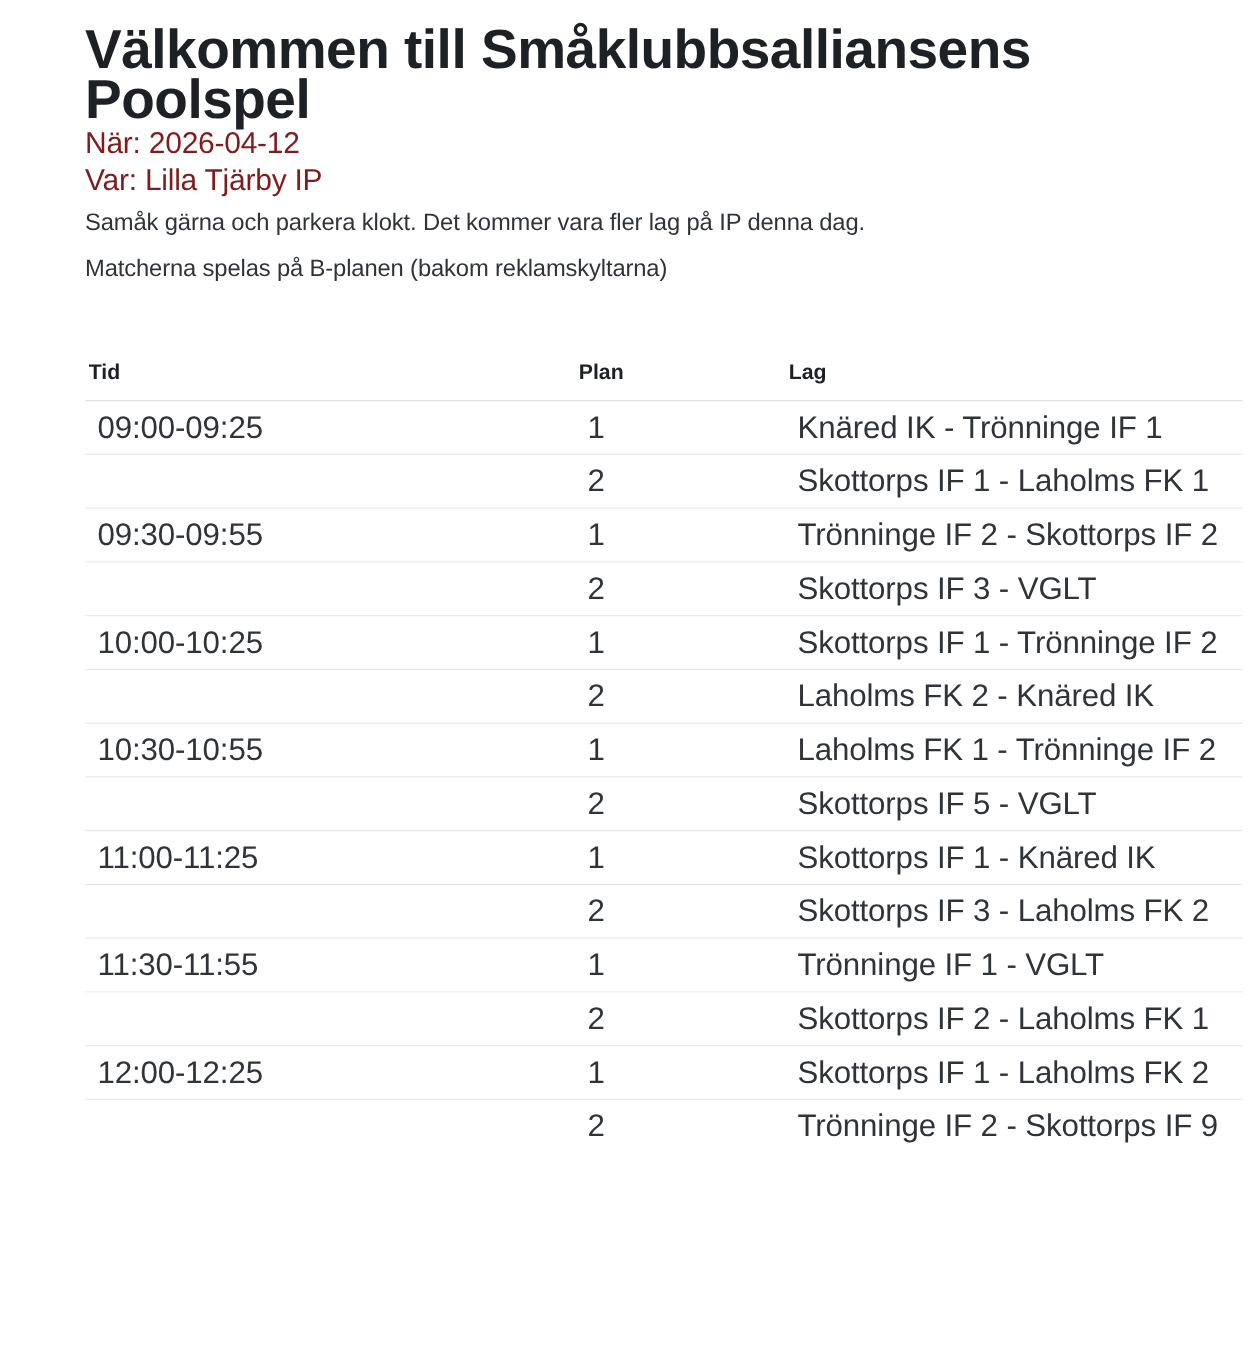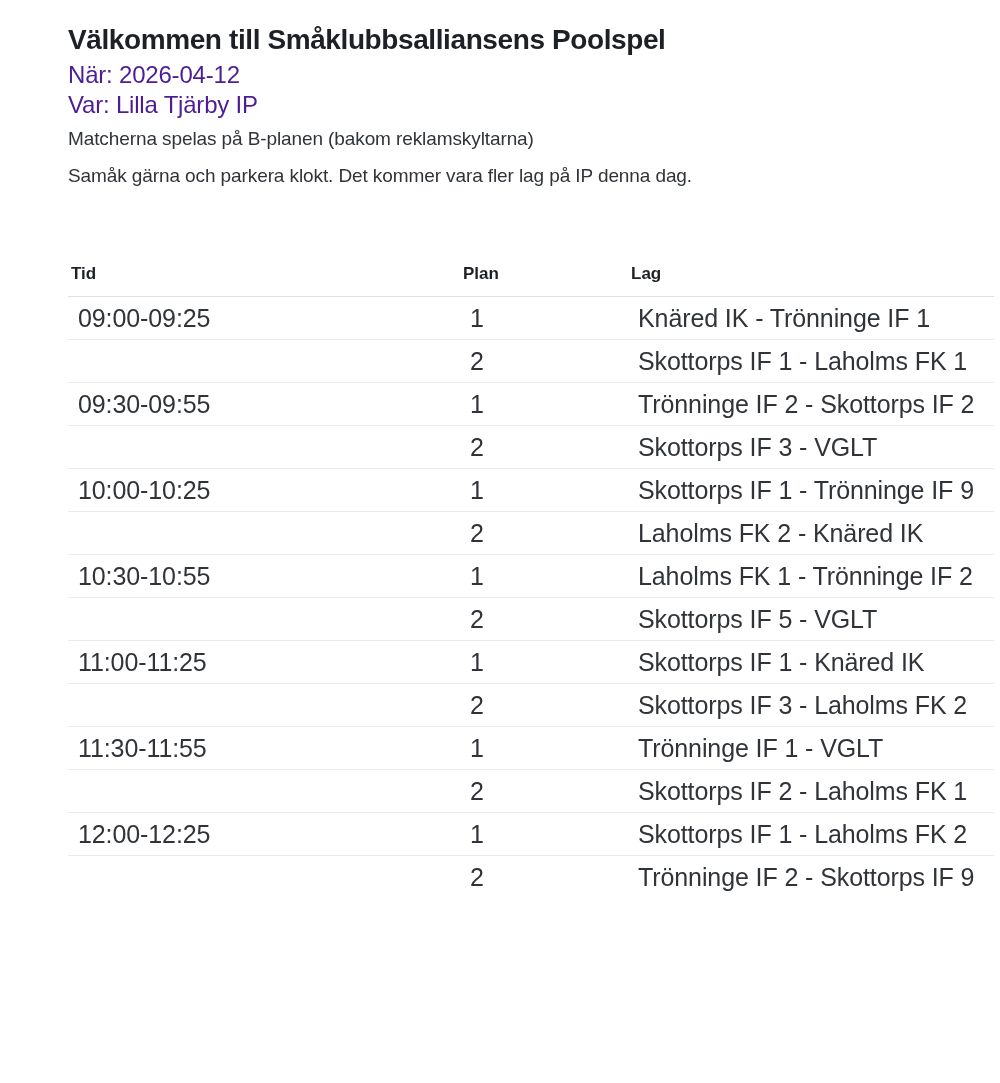--- a/index.html
+++ b/index.html
@@ -9,49 +9,49 @@
     min-height: 1083px;
     background: #ffffff;
     font-family: "Liberation Sans", "DejaVu Sans", sans-serif;
     color: #303438;
   }
   .page {
     padding: 20px 5px 0 68px;
   }
   h1.title {
     margin: 0;
-    font-size: 28px;
+    font-size: 44px;
     line-height: 40px;
     font-weight: 700;
     letter-spacing: -0.4px;
     color: #1d2025;
   }
   h2.subheading {
     margin: 0;
     font-size: 24px;
     line-height: 30px;
     font-weight: 400;
     letter-spacing: -0.2px;
-    color: #4c1d95;
+    color: #7f1d1d;
   }
   .when  { margin-top: 21px; }
   .where { margin-top: 11px; }
   p.note {
     margin: 0;
     font-size: 19px;
     line-height: 37px;
     letter-spacing: -0.1px;
     color: #303438;
   }
   .parking { margin-top: 22px; }
   .parking .note-line { display: block; }
   .kiosk { margin-top: 30px; }
 
   table.schedule {
-    margin-top: 62px;
+    margin-top: 46px;
     width: 926px;
     border-collapse: collapse;
     table-layout: fixed;
   }
   table.schedule col.c-tid  { width: 392px; }
   table.schedule col.c-plan { width: 168px; }
   table.schedule col.c-lag  { width: auto; }
   table.schedule thead tr {
     border-bottom: 1px solid #dfe1e4;
   }
@@ -89,22 +89,22 @@
 
 <div class="page">
 
   <h1 class="title">Välkommen till Småklubbsalliansens Poolspel</h1>
 
   <h2 class="subheading when">När: 2026-04-12</h2>
 
   <h2 class="subheading where">Var: Lilla Tjärby IP</h2>
 
   <p class="note parking">
+    <span class="note-line">Samåk gärna och parkera klokt. Det kommer vara fler lag på IP denna dag.</span>
     <span class="note-line">Matcherna spelas på B-planen (bakom reklamskyltarna)</span>
-    <span class="note-line">Samåk gärna och parkera klokt. Det kommer vara fler lag på IP denna dag.</span>
   </p>
 
 
   <table class="schedule">
     <colgroup>
       <col class="c-tid">
       <col class="c-plan">
       <col class="c-lag">
     </colgroup>
     <thead>
@@ -131,21 +131,21 @@
           <td>Trönninge IF 2 - Skottorps IF 2</td>
         </tr>
         <tr>
           <td></td>
           <td>2</td>
           <td>Skottorps IF 3 - VGLT</td>
         </tr>
         <tr>
           <td>10:00-10:25</td>
           <td>1</td>
-          <td>Skottorps IF 1 - Trönninge IF 9</td>
+          <td>Skottorps IF 1 - Trönninge IF 2</td>
         </tr>
         <tr>
           <td></td>
           <td>2</td>
           <td>Laholms FK 2 - Knäred IK</td>
         </tr>
         <tr>
           <td>10:30-10:55</td>
           <td>1</td>
           <td>Laholms FK 1 - Trönninge IF 2</td>

